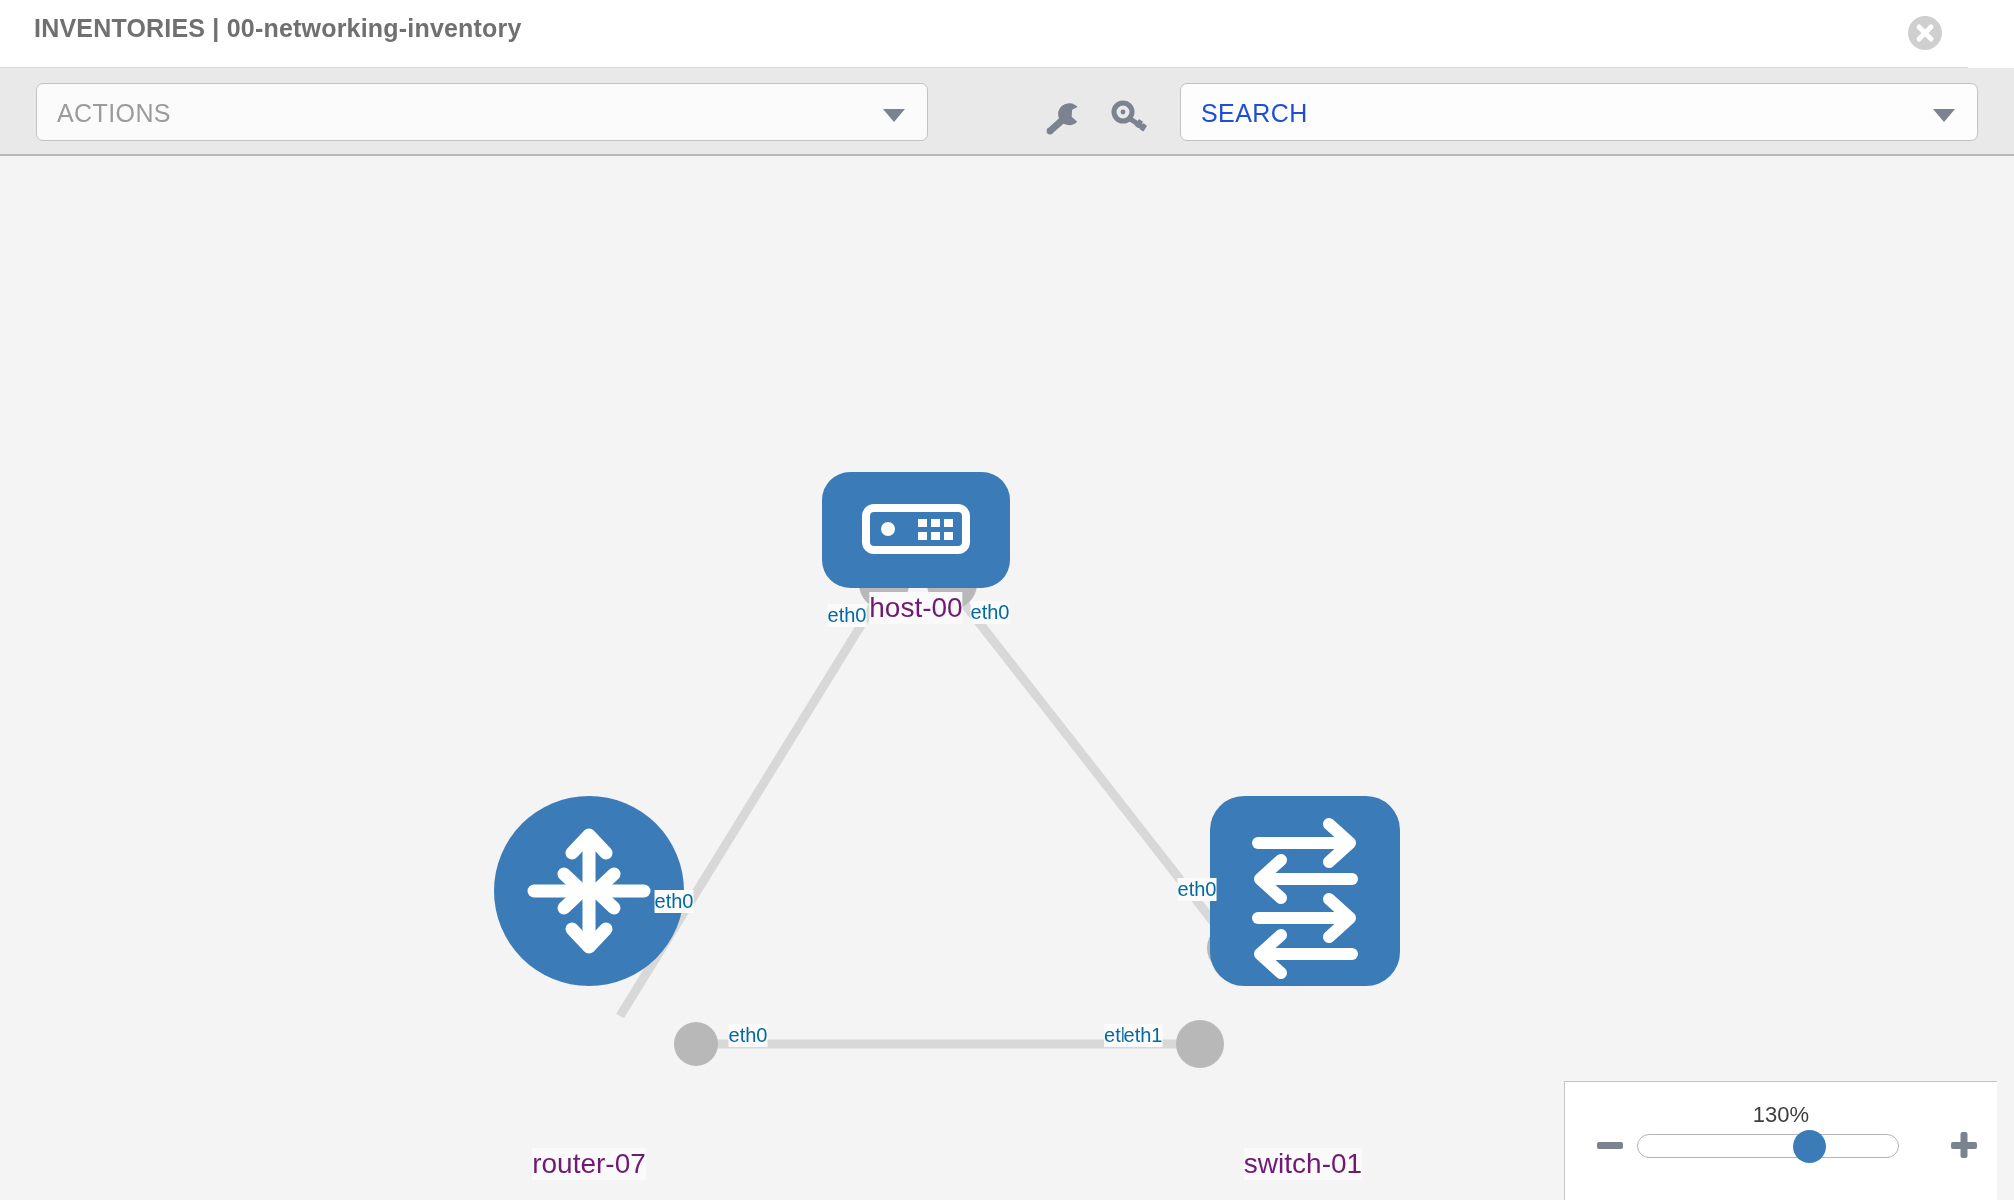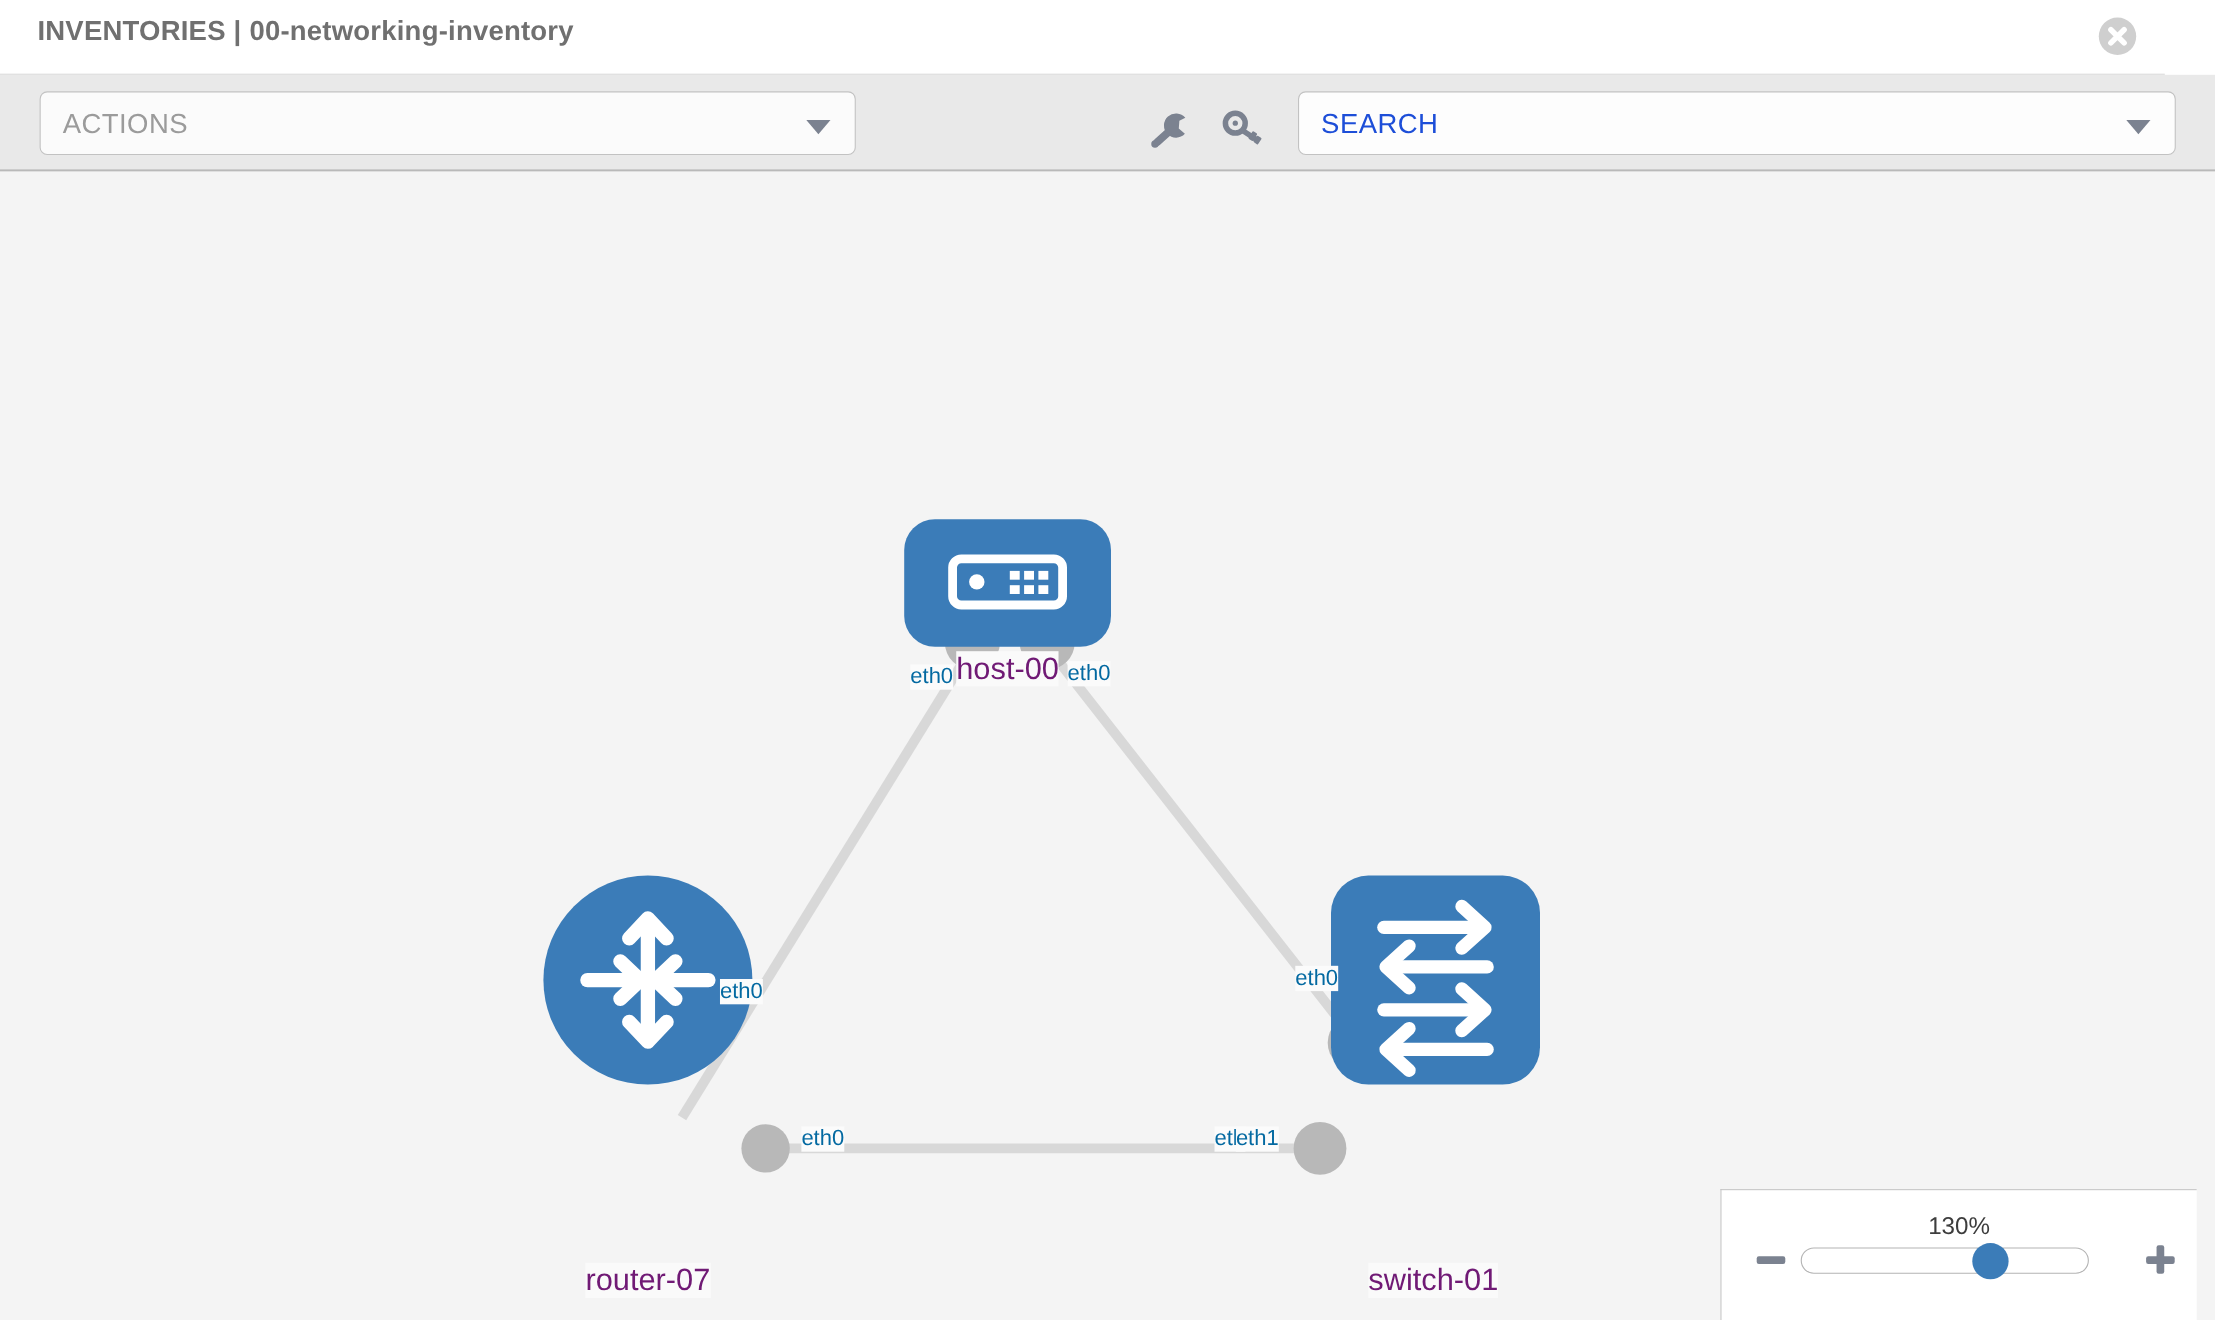--- a/index.html
+++ b/index.html
@@ -48,21 +48,21 @@
     position: absolute;
     left: 0; top: 68px;
     width: 2014px; height: 88px;
     background: #e9e9e9;
     border-bottom: 2px solid #b9b9b9;
     box-sizing: border-box;
   }
   .actions-select {
     position: absolute;
     left: 36px; top: 15px;
-    width: 742px; height: 58px;
+    width: 892px; height: 58px;
     background: #fbfbfb;
     border: 1px solid #c2c2c2;
     border-radius: 7px;
     box-sizing: border-box;
     cursor: pointer;
   }
   .actions-label {
     position: absolute;
     left: 20px; top: 15px;
     font-size: 25px;

